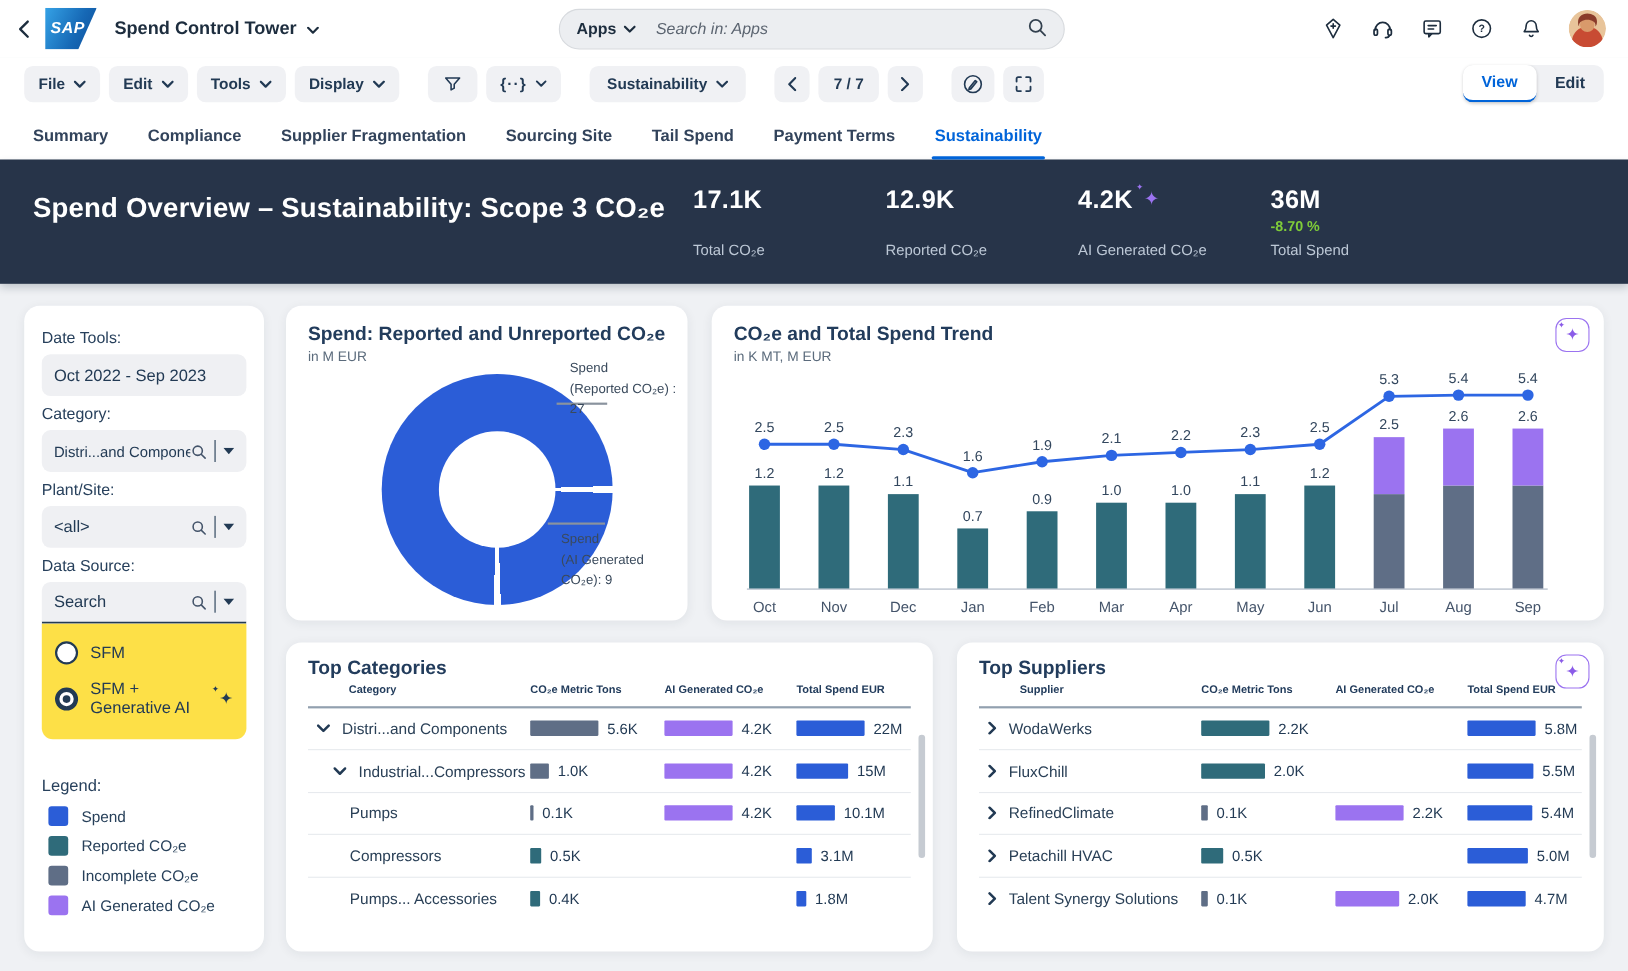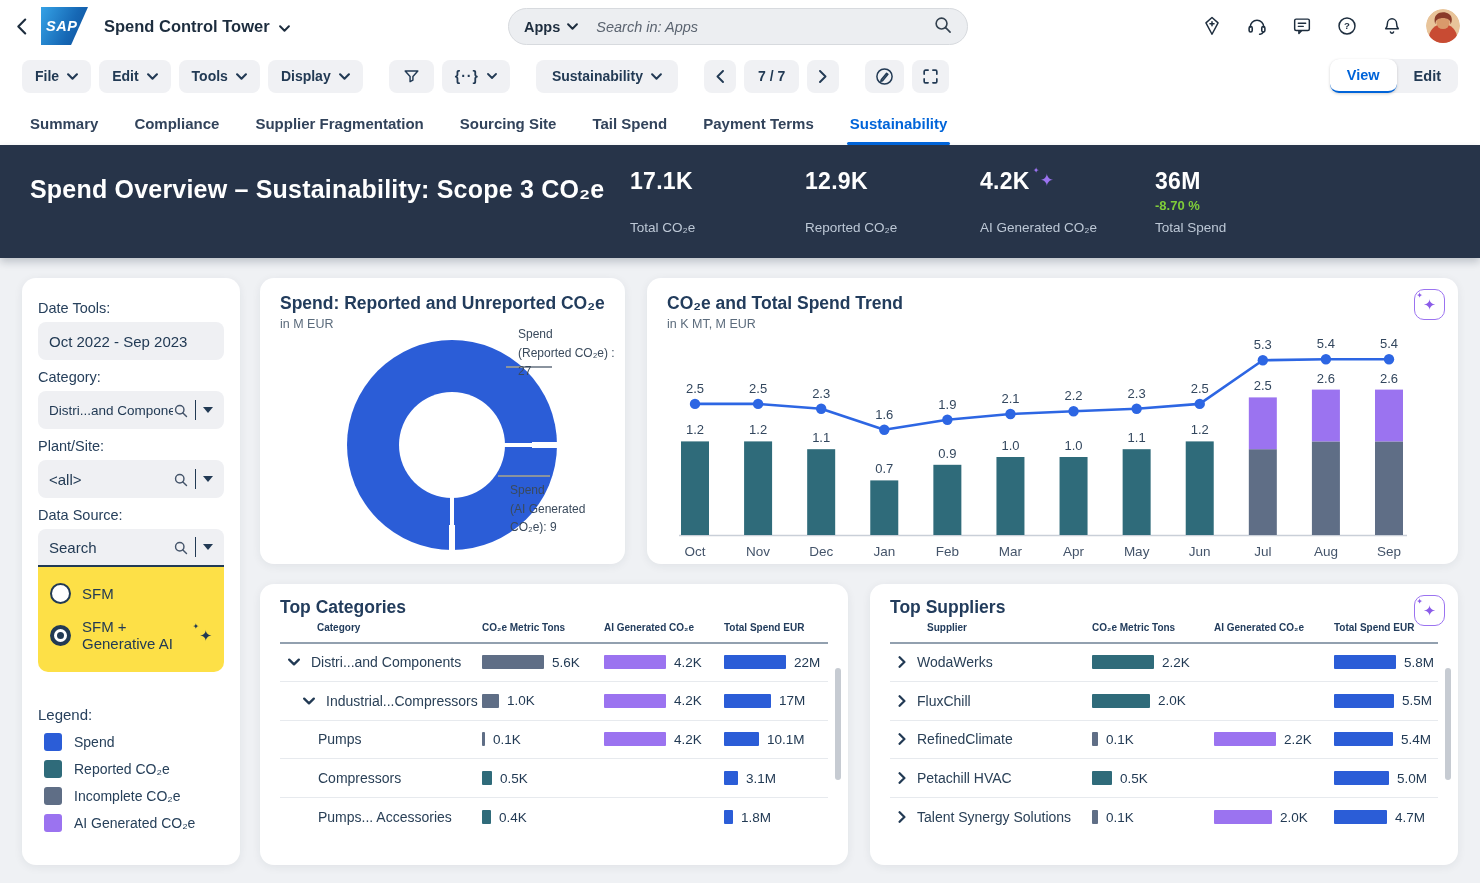--- a/index.html
+++ b/index.html
@@ -533,21 +533,21 @@
       <div class="bcell">
         <span class="minibar" style="width:17px;background:#5F6E86"></span>
                 <span>1.0K</span>
               </div>
       <div class="bcell">
         <span class="minibar" style="width:62px;background:#9B73F0"></span>
                 <span>4.2K</span>
               </div>
       <div class="bcell">
         <span class="minibar" style="width:47px;background:#2B5DD7"></span>
-                <span>17M</span>
+                <span>15M</span>
               </div>
     </div>
             <div class="trow">
       <div class="name-cell" style="padding-left:38px">
                 <span>Pumps</span>
               </div>
       <div class="bcell">
         <span class="minibar" style="width:3px;background:#5F6E86"></span>
                 <span>0.1K</span>
               </div>

